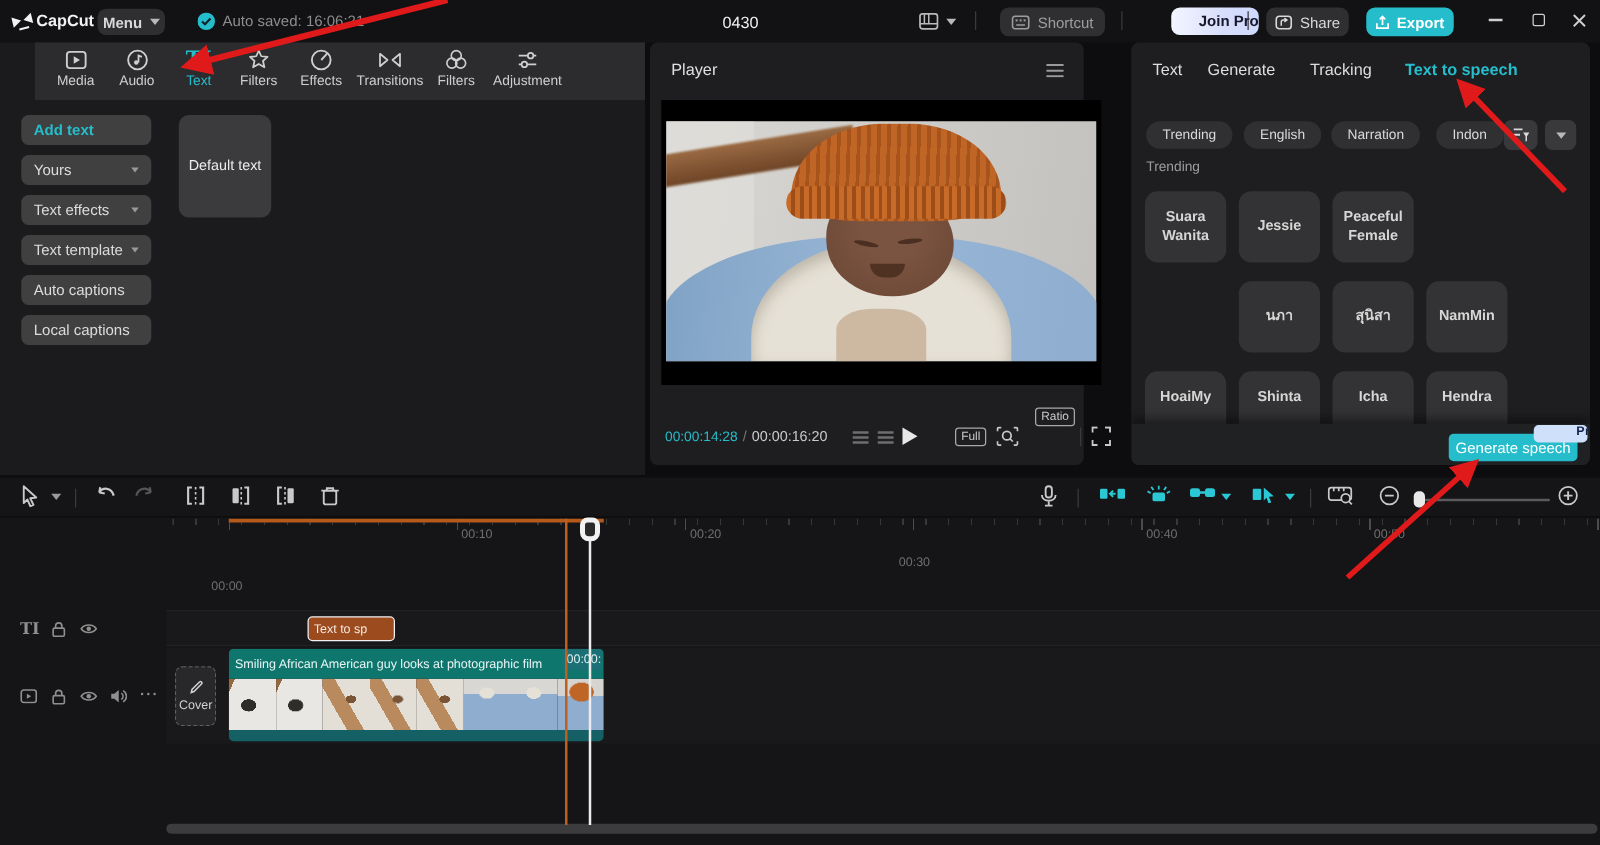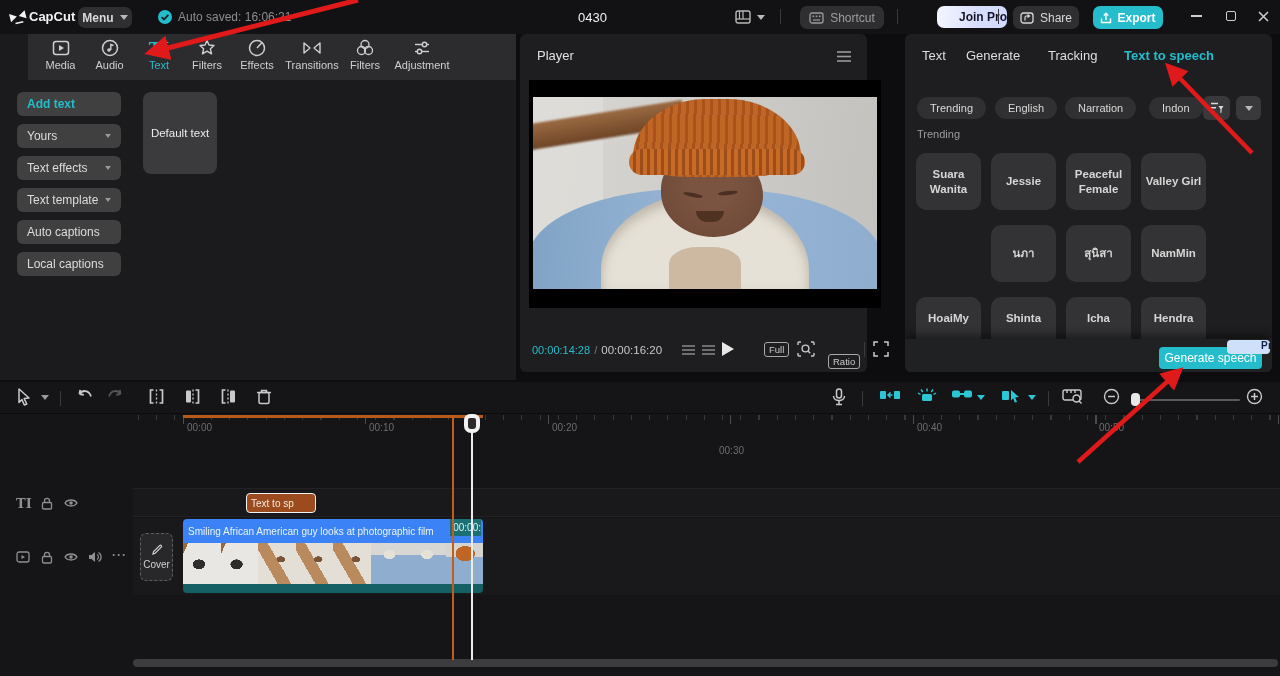--- a/index.html
+++ b/index.html
@@ -107,21 +107,21 @@
 
   #cover-btn { left:140px; top:151px; width:33px; height:48px; background:#28282a;
      border:1px dashed #5f5f61; border-radius:6px; display:flex; flex-direction:column;
      align-items:center; justify-content:center; gap:3px; color:#d0d0d0; font-size:10px; z-index:2; }
 
   #text-clip { left:246px; top:111px; width:70px; height:20px; background:#9c4b1e;
      border:1.5px solid #f2f2f2; border-radius:4px; color:#f5e9df; font-size:10px;
      display:flex; align-items:center; padding:0 4px; white-space:nowrap; overflow:hidden; z-index:2; }
 
   #video-clip { left:183px; top:137px; width:300px; height:74px; border-radius:4px; overflow:hidden; z-index:1; }
-  #video-clip-title { position:relative; height:17px; background:#3b82f6; color:#e8f4f4;
+  #video-clip-title { position:relative; height:17px; background:#0f766e; color:#e8f4f4;
      font-size:10px; display:flex; align-items:center; padding:12px 5px; white-space:nowrap; overflow:hidden;text-align:right; }
   #video-clip-duration { position:absolute; right:2px; top:0; height:17px; display:flex; align-items:center;
      font-size:10px; color:#dff0f0; background:#1a7075; padding-left:3px; }
   #video-thumbs { height:41px; display:flex; }
   .thumb { width:37.5px; height:41px; flex:none; }
   .tA { background: radial-gradient(10px 8px at 42% 52%, #2f2d2b 60%, transparent 62%),
         linear-gradient(115deg,#96683f 9%, #e9e7e3 9%); }
   .tB { background: radial-gradient(7px 5px at 60% 40%, #7a5437 60%, transparent 62%),
         linear-gradient(60deg, #e3ded6 32%, #b98a5e 32% 54%, #e3ded6 54%); }
   .tC { background: radial-gradient(9px 7px at 50% 28%, #e6e1d6 65%, transparent 67%),
@@ -366,21 +366,21 @@
     <span class="abs mini-box" style="left:244px;top:308px;">Full</span>
     <span class="abs" style="left:277px;top:307px;color:#c9c9c9;">
       <svg width="18" height="16" viewBox="0 0 18 16">
           <g stroke="currentColor" stroke-width="1.4" fill="none">
             <path d="M1 4 V2 Q1 1 2 1 H4 M14 1 H16 Q17 1 17 2 V4 M17 12 V14 Q17 15 16 15 H14 M4 15 H2 Q1 15 1 14 V12"></path>
             <circle cx="8.5" cy="7.5" r="3.4"></circle>
             <line x1="11" y1="10" x2="13.2" y2="12.2"></line>
           </g>
         </svg>
     </span>
-    <span class="abs mini-box" style="left:308px;top:320px;">Ratio</span>
+    <span class="abs mini-box" style="left:308px;top:292px;">Ratio</span>
     <div class="abs tb-divider" style="left:344px;top:308px;"></div>
     <span class="abs" style="left:353px;top:307px;color:#c9c9c9;">
       <svg width="16" height="16" viewBox="0 0 16 16">
           <g stroke="currentColor" stroke-width="1.5" fill="none">
             <path d="M1 5 L1 1 L5 1 M11 1 L15 1 L15 5 M15 11 L15 15 L11 15 M5 15 L1 15 L1 11"></path>
           </g>
         </svg>
     </span>
   </div>
 
@@ -415,23 +415,20 @@
     <span class="abs" style="left:12px;top:94px;font-size:11px;color:#9d9d9d;">Trending</span>
 
     <div class="vcard" style="left:11px;top:119px;">
         <span>Suara Wanita</span>
       </div>
     <div class="vcard" style="left:86px;top:119px;">
         <span>Jessie</span>
       </div>
     <div class="vcard" style="left:161px;top:119px;">
         <span>Peaceful Female</span>
-      </div>
-    <div class="vcard" style="left:236px;top:119px;">
-        <span>Valley Girl</span>
       </div>
     <div class="vcard" style="left:86px;top:191px;">
         <span>นภา</span>
       </div>
     <div class="vcard" style="left:161px;top:191px;">
         <span>สุนิสา</span>
       </div>
     <div class="vcard" style="left:236px;top:191px;">
         <span>NamMin</span>
       </div>
@@ -585,21 +582,21 @@
       <span class="tl-icon" style="left:1246px;">
         <svg width="17" height="17" viewBox="0 0 17 17">
             <circle cx="8.5" cy="8.5" r="7" fill="none" stroke="currentColor" stroke-width="1.4"></circle>
             <line x1="5" y1="8.5" x2="12" y2="8.5" stroke="currentColor" stroke-width="1.5"></line>
             <line x1="8.5" y1="5" x2="8.5" y2="12" stroke="currentColor" stroke-width="1.5"></line>
           </svg>
       </span>
     </div>
 
     <div id="ruler" class="abs">
-      <span class="ruler-label" style="left:54px;">00:00</span>
+      <span class="ruler-label" style="left:36px;margin-top:42px;">00:00</span>
       <span class="ruler-label" style="left:236px;">00:10</span>
       <span class="ruler-label" style="left:419px;">00:20</span>
       <span class="ruler-label" style="left:586px;margin-top:23px;">00:30</span>
       <span class="ruler-label" style="left:784px;">00:40</span>
       <span class="ruler-label" style="left:966px;">00:50</span>
     </div>
     <div id="ruler-worked" class="abs"></div>
 
     <div id="text-lane" class="abs lane"></div>
     <div id="video-lane" class="abs lane"></div>

